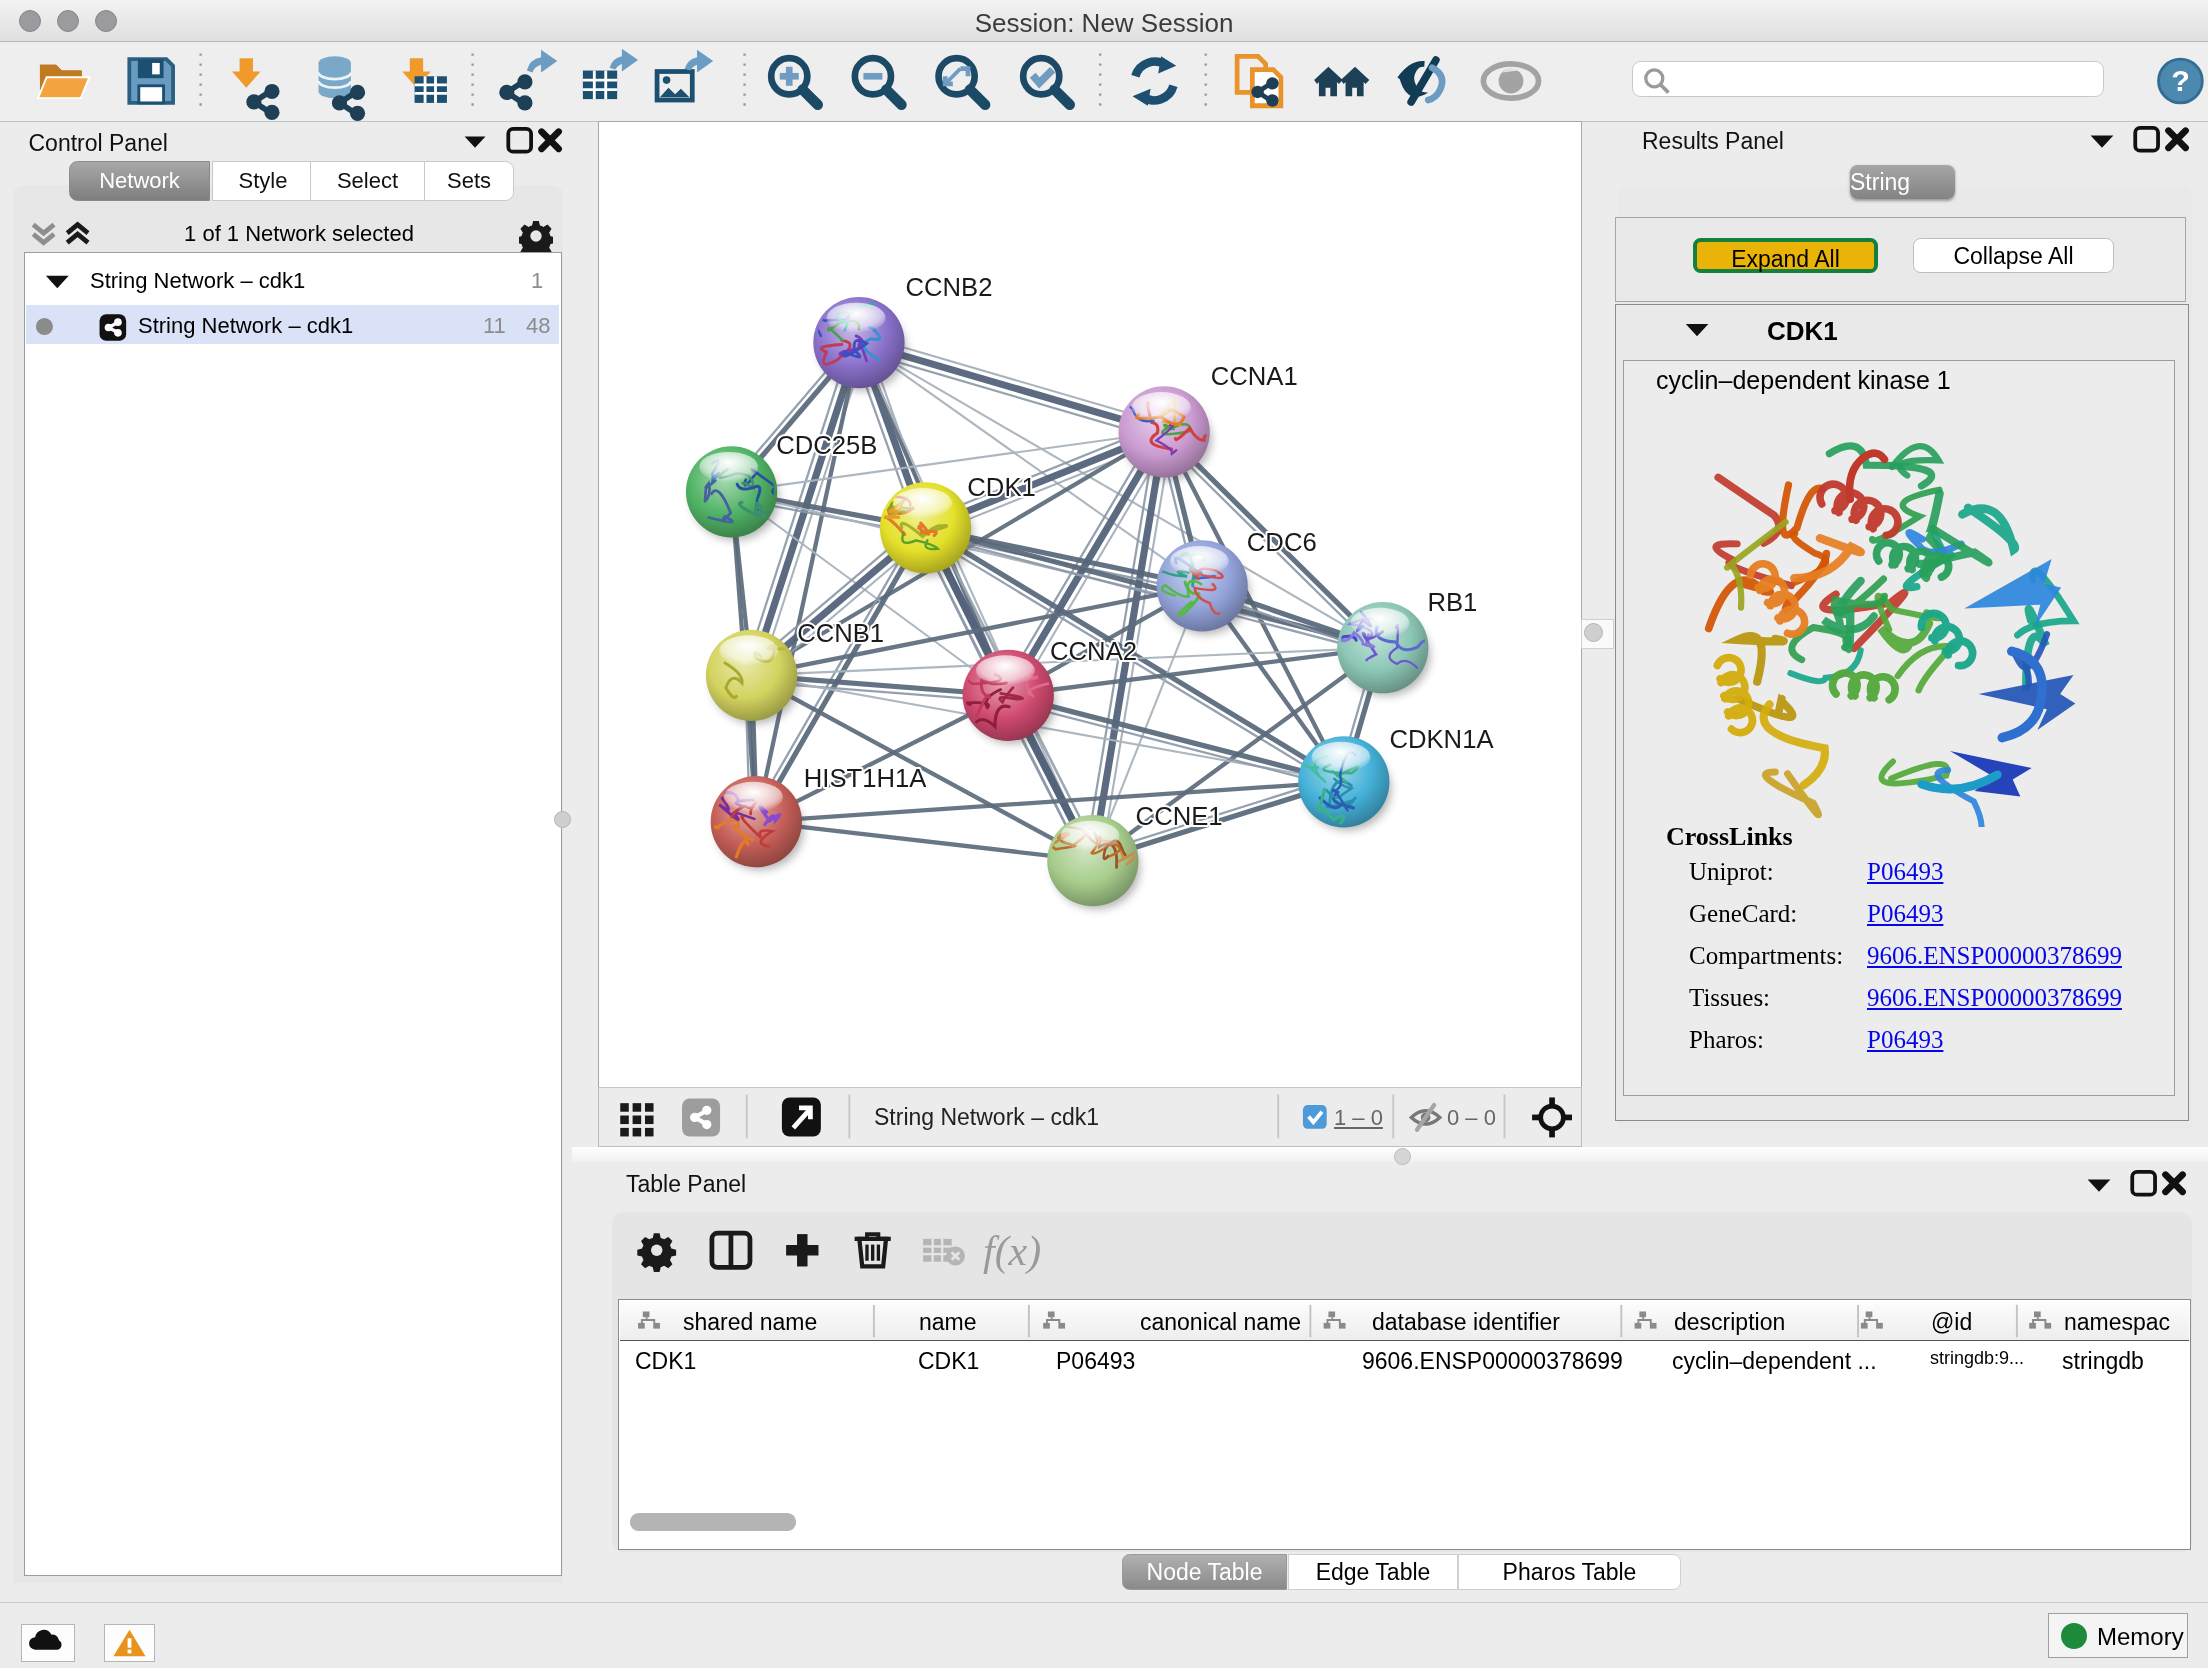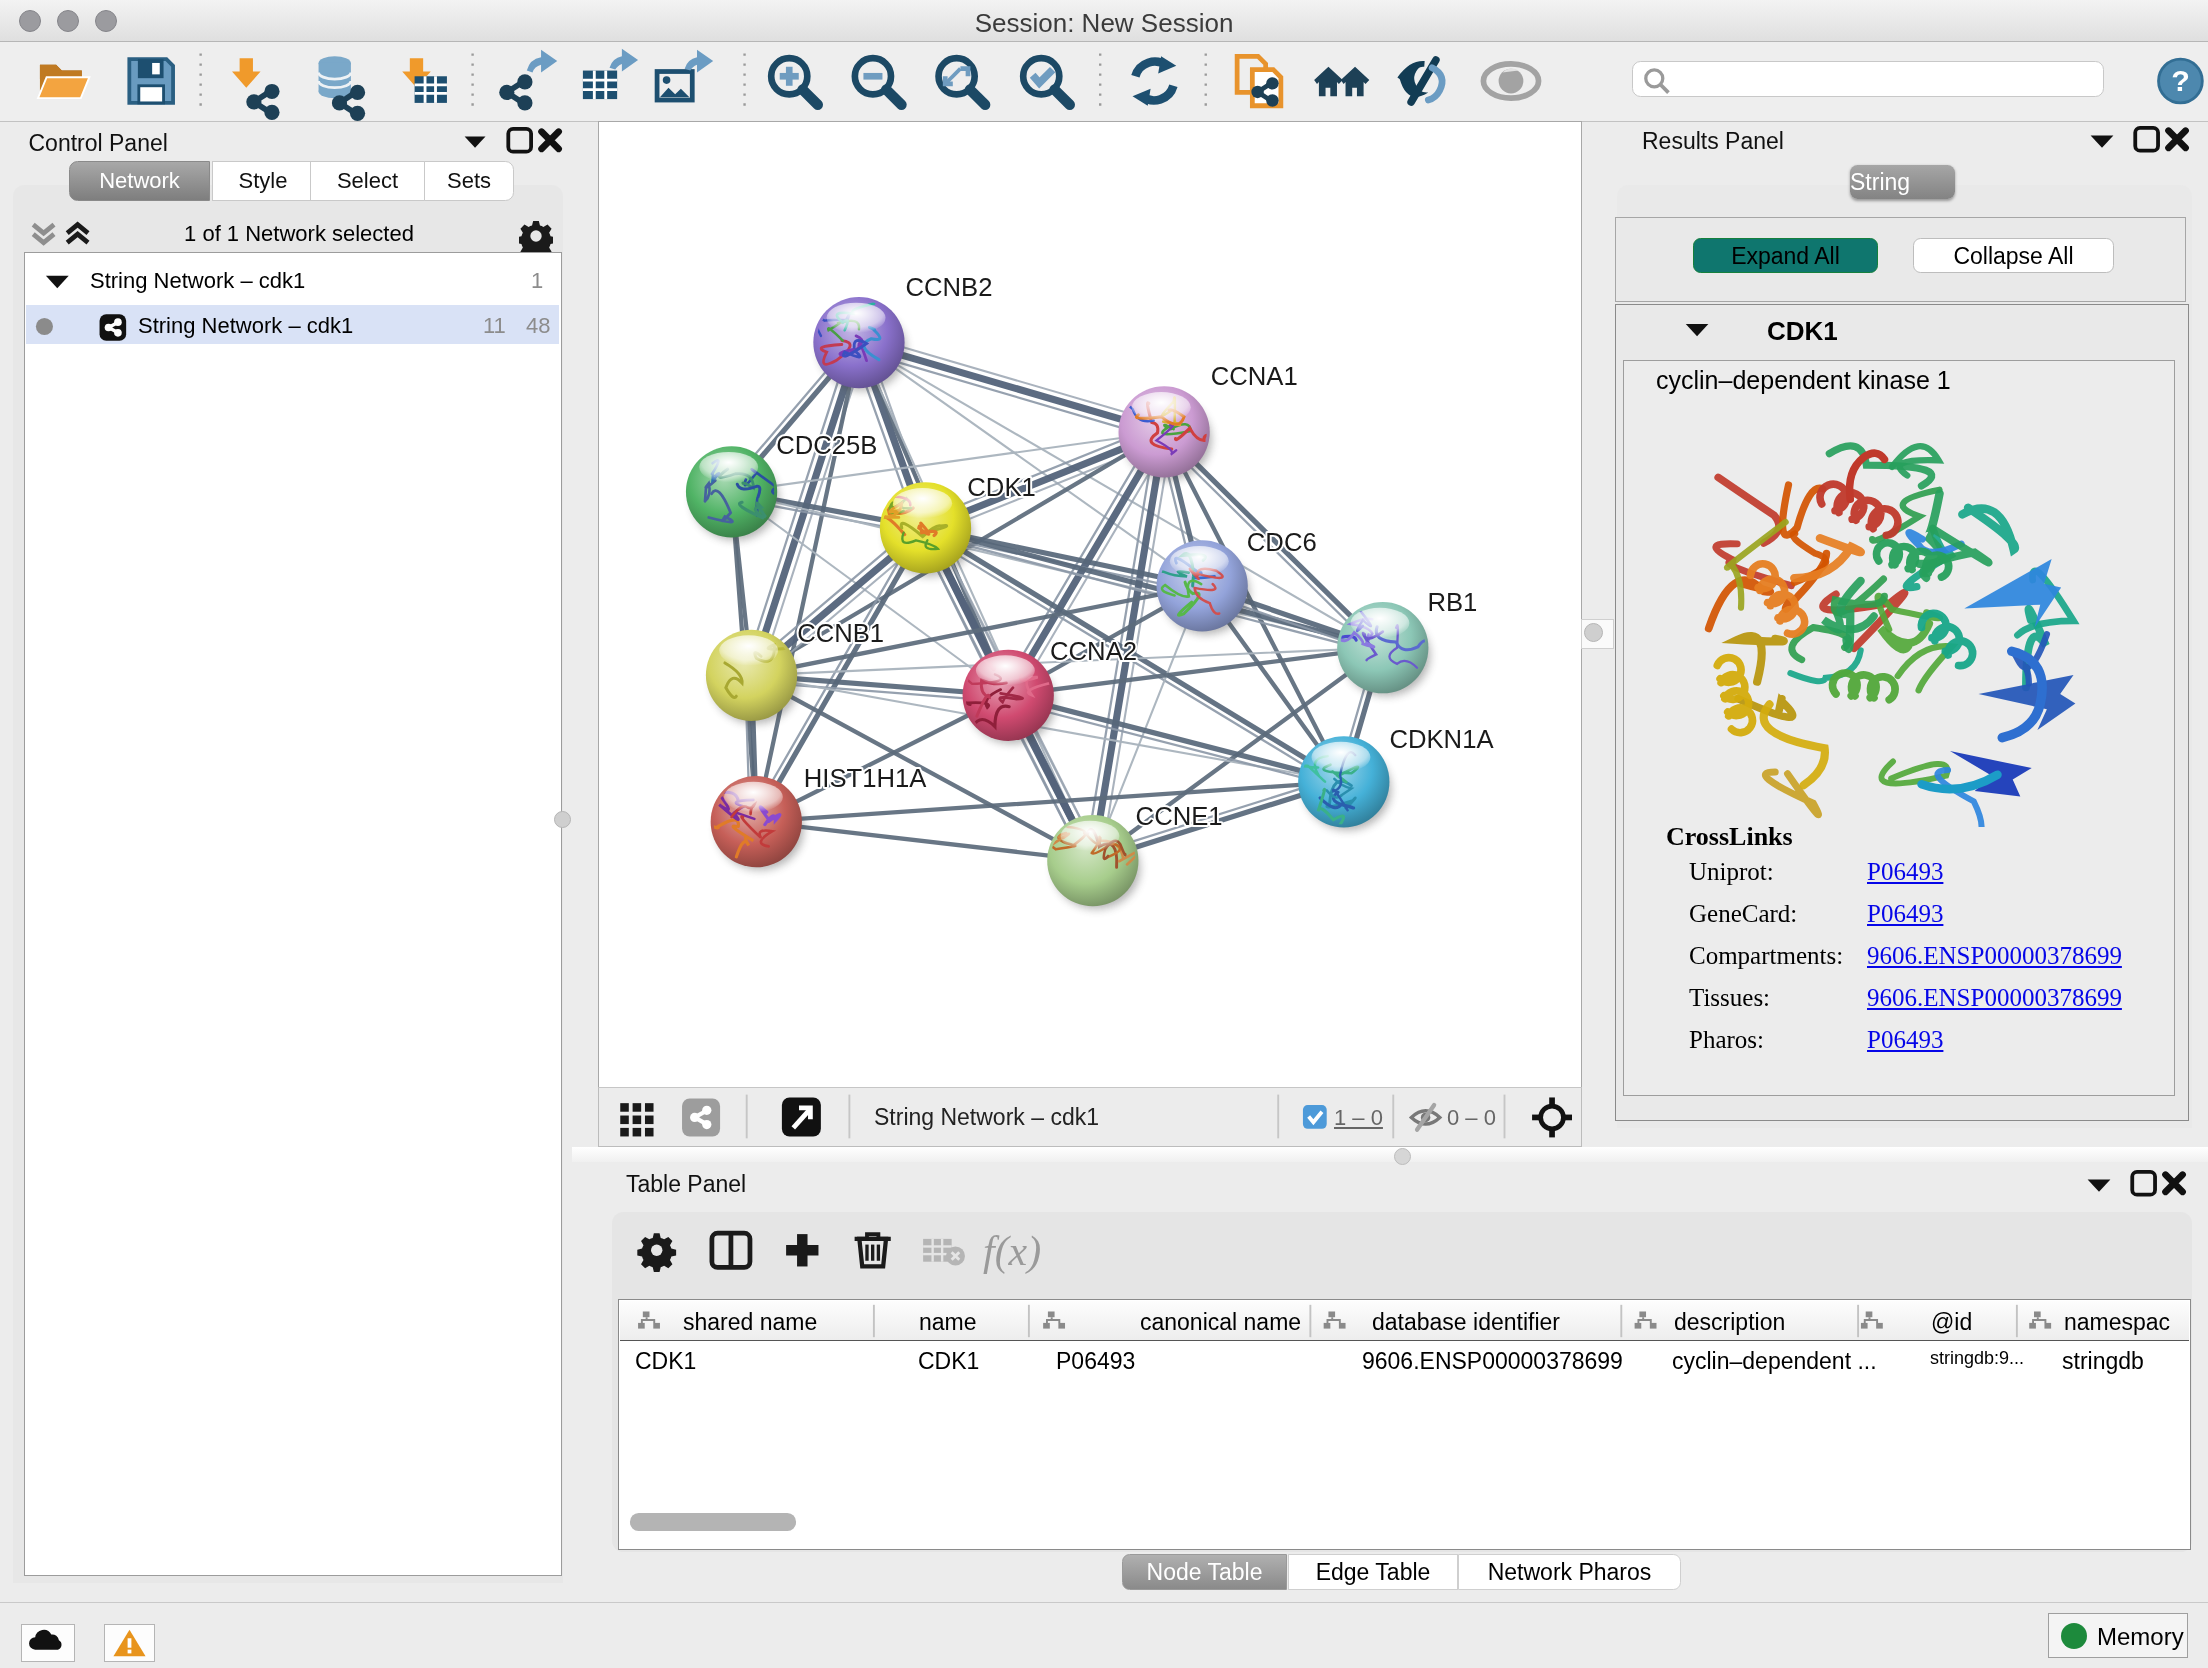--- a/index.html
+++ b/index.html
@@ -654,21 +654,21 @@
 <div class="abs" id="rpanel"></div>
 <div class="abs phead" style="left:1642px;top:128px;">Results Panel</div>
 <svg class="abs" style="left:2083px;top:125px;" width="114" height="28.5" viewBox="0 0 120 30">
   <path d="M 8 11 l 24 0 l -12 13 z" fill="#111"></path>
   <rect x="55" y="3" width="24" height="24" rx="5" fill="none" stroke="#111" stroke-width="4"></rect>
   <path d="M 90 6 l 18 18 M 108 6 l -18 18" stroke="#111" stroke-width="7" stroke-linecap="round"></path>
 </svg>
 <div class="abs" style="left:1617px;top:185px;width:575px;height:943px;background:#e9e9e9;border-radius:11.4px 11.4px 0 0;"></div>
 <div class="abs" style="left:1850px;top:165px;width:105px;height:34px;border-radius:7.6px;background:linear-gradient(#a6a6a6,#838383);box-shadow:0 1.9px 2.9px rgba(0,0,0,.35);color:#fff;font-size:23px;line-height:34px;">String</div>
 <div class="abs" style="left:1615px;top:217px;width:571px;height:85px;border:1.9px solid #a6a6a6;background:#e9e9e9;box-sizing:border-box;"></div>
-<div class="abs" style="left:1693px;top:238px;width:185px;height:35px;background:#0f766e;border:1px solid #15803d;border-radius:7.6px;font-size:23px;text-align:center;line-height:34px;box-sizing:border-box;">Expand All</div>
+<div class="abs" style="left:1693px;top:238px;width:185px;height:35px;background:#eab308;border:4px solid #15803d;border-radius:7.6px;font-size:23px;text-align:center;line-height:34px;box-sizing:border-box;">Expand All</div>
 <div class="abs" style="left:1913px;top:238px;width:201px;height:35px;background:#fff;border:1px solid #bdbdbd;border-radius:7.6px;font-size:23px;text-align:center;line-height:34px;box-sizing:border-box;">Collapse All</div>
 <div class="abs" style="left:1615px;top:304px;width:574px;height:817px;border:1.9px solid #8a8a8a;background:#e9e9e9;box-sizing:border-box;"></div>
 <svg class="abs" style="left:1682px;top:321px;" width="32" height="19" viewBox="0 0 34 20">
   <path d="M 4 3 l 24 0 l -12 13 z" fill="#111"></path>
 </svg>
 <div class="abs" style="left:1767px;top:316px;font-size:26px;font-weight:bold;">CDK1</div>
 <div class="abs" style="left:1623px;top:360px;width:552px;height:736px;border:1px solid #9d9d9d;background:#ececec;box-sizing:border-box;"></div>
 <div class="abs" style="left:1656px;top:366px;font-size:25px;">cyclin–dependent kinase 1</div>
 
 <svg class="abs" id="ribbon" style="left:1636px;top:409px;" width="495" height="418" viewBox="0 0 520 440">
@@ -820,21 +820,21 @@
 <div class="abs" style="left:635px;top:1348px;font-size:23px;">CDK1</div>
 <div class="abs" style="left:918px;top:1348px;font-size:23px;">CDK1</div>
 <div class="abs" style="left:1056px;top:1348px;font-size:23px;">P06493</div>
 <div class="abs" style="left:1362px;top:1348px;font-size:23px;">9606.ENSP00000378699</div>
 <div class="abs" style="left:1672px;top:1348px;font-size:23px;">cyclin–dependent ...</div>
 <div class="abs" style="left:1922px;top:1348px;font-size:18px;margin-left:8px;">stringdb:9...</div>
 <div class="abs" style="left:2062px;top:1348px;font-size:23px;">stringdb</div>
 <div class="abs" style="left:630px;top:1513px;width:166px;height:18px;border-radius:8.6px;background:#b4b4b4;"></div>
 <div class="abs" style="left:1122px;top:1554px;width:165px;height:36px;background:linear-gradient(#b0b0b0,#8a8a8a);border:1px solid #9a9a9a;border-radius:7.6px 0 0 7.6px;color:#fff;font-size:23px;text-align:center;line-height:35px;box-sizing:border-box;">Node Table</div>
 <div class="abs" style="left:1288px;top:1554px;width:170px;height:36px;background:#fff;border:1px solid #cfcfcf;font-size:23px;text-align:center;line-height:35px;box-sizing:border-box;">Edge Table</div>
-<div class="abs" style="left:1458px;top:1554px;width:223px;height:36px;background:#fff;border:1px solid #cfcfcf;border-radius:0 7.6px 7.6px 0;font-size:23px;text-align:center;line-height:35px;box-sizing:border-box;">Network Pharos</div>
+<div class="abs" style="left:1458px;top:1554px;width:223px;height:36px;background:#fff;border:1px solid #cfcfcf;border-radius:0 7.6px 7.6px 0;font-size:23px;text-align:center;line-height:35px;box-sizing:border-box;">Pharos Table</div>
 
 <div class="abs" id="statusbar"></div>
 <div class="abs" style="left:21px;top:1624px;width:54px;height:38px;background:#fdfdfd;border:1.9px solid #b5b5b5;box-sizing:border-box;"></div>
 <svg class="abs" style="left:21px;top:1624px;" width="54" height="38" viewBox="0 0 57 40">
   <path d="M 15 27 a 6.5 6.5 0 0 1 0 -13 a 9 9 0 0 1 17 -3 a 7 7 0 0 1 8 6 a 5.5 5.5 0 0 1 -1 10 z" fill="#111"></path>
 </svg>
 <div class="abs" style="left:104px;top:1624px;width:51px;height:38px;background:#fdfdfd;border:1.9px solid #b5b5b5;box-sizing:border-box;"></div>
 <svg class="abs" style="left:104px;top:1624px;" width="51" height="38" viewBox="0 0 54 40">
   <path d="M 27 6 l 17 28 h -34 z" fill="#e8941c"></path>
   <rect x="25" y="15" width="4" height="10" fill="#fff"></rect>

